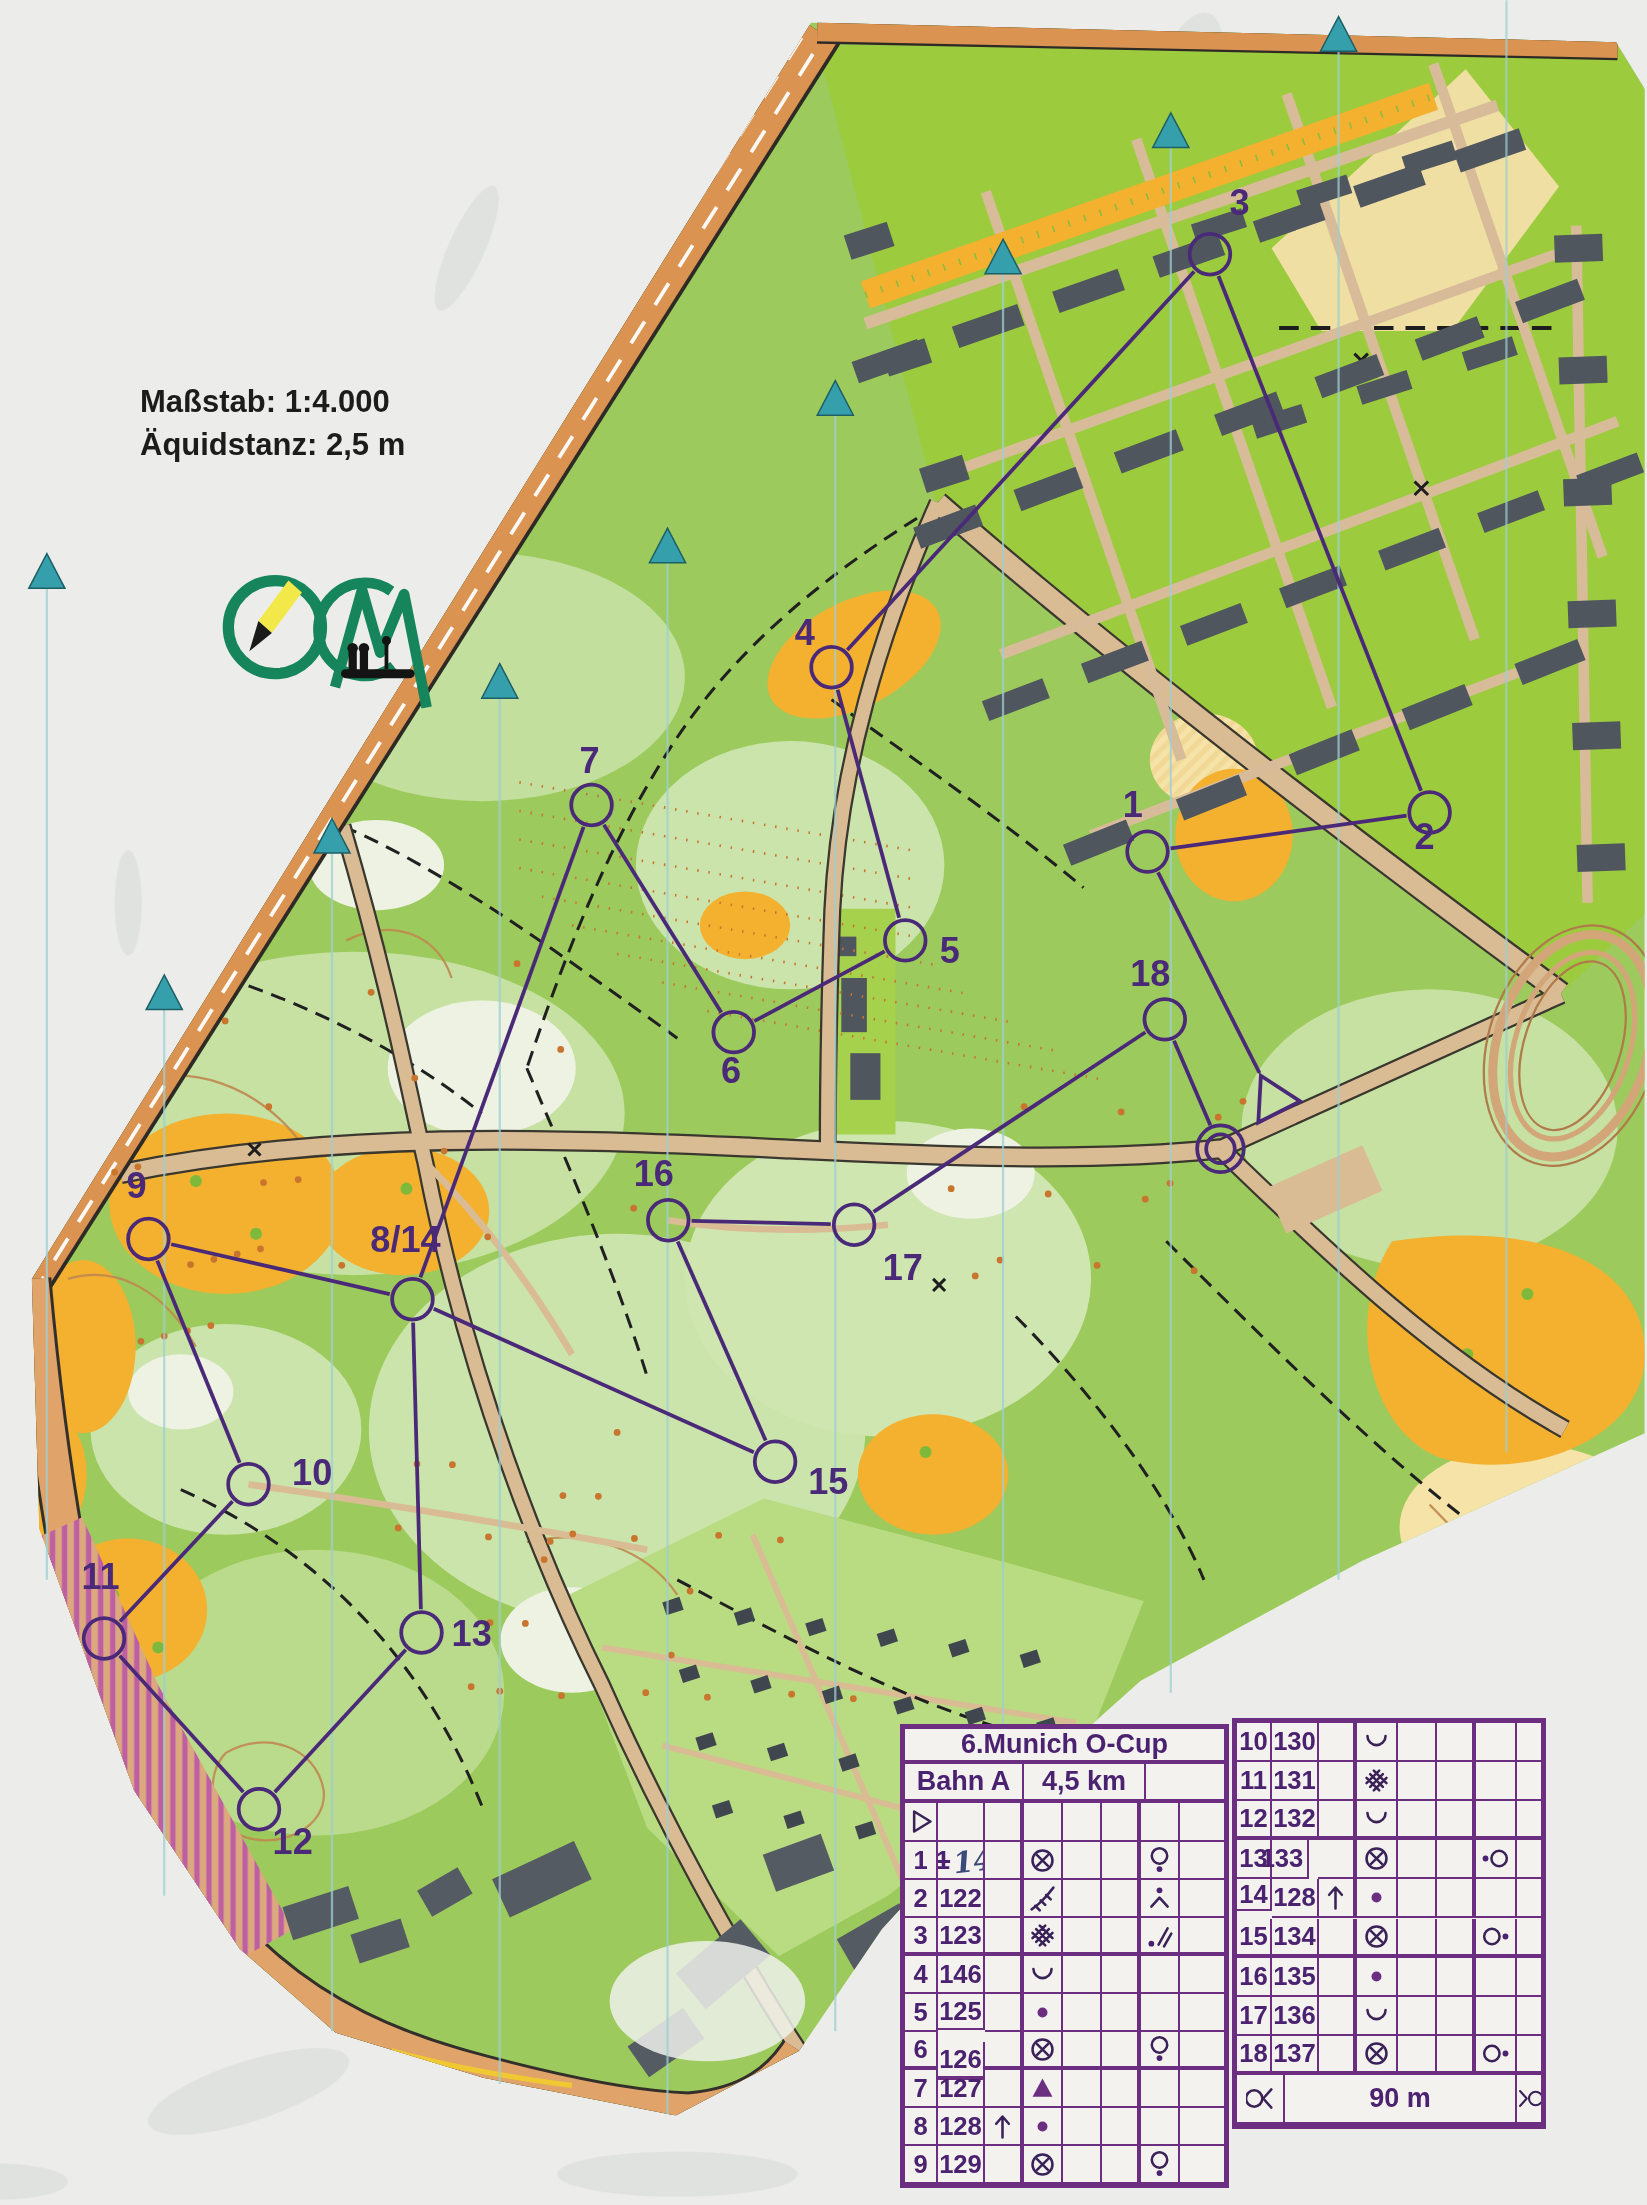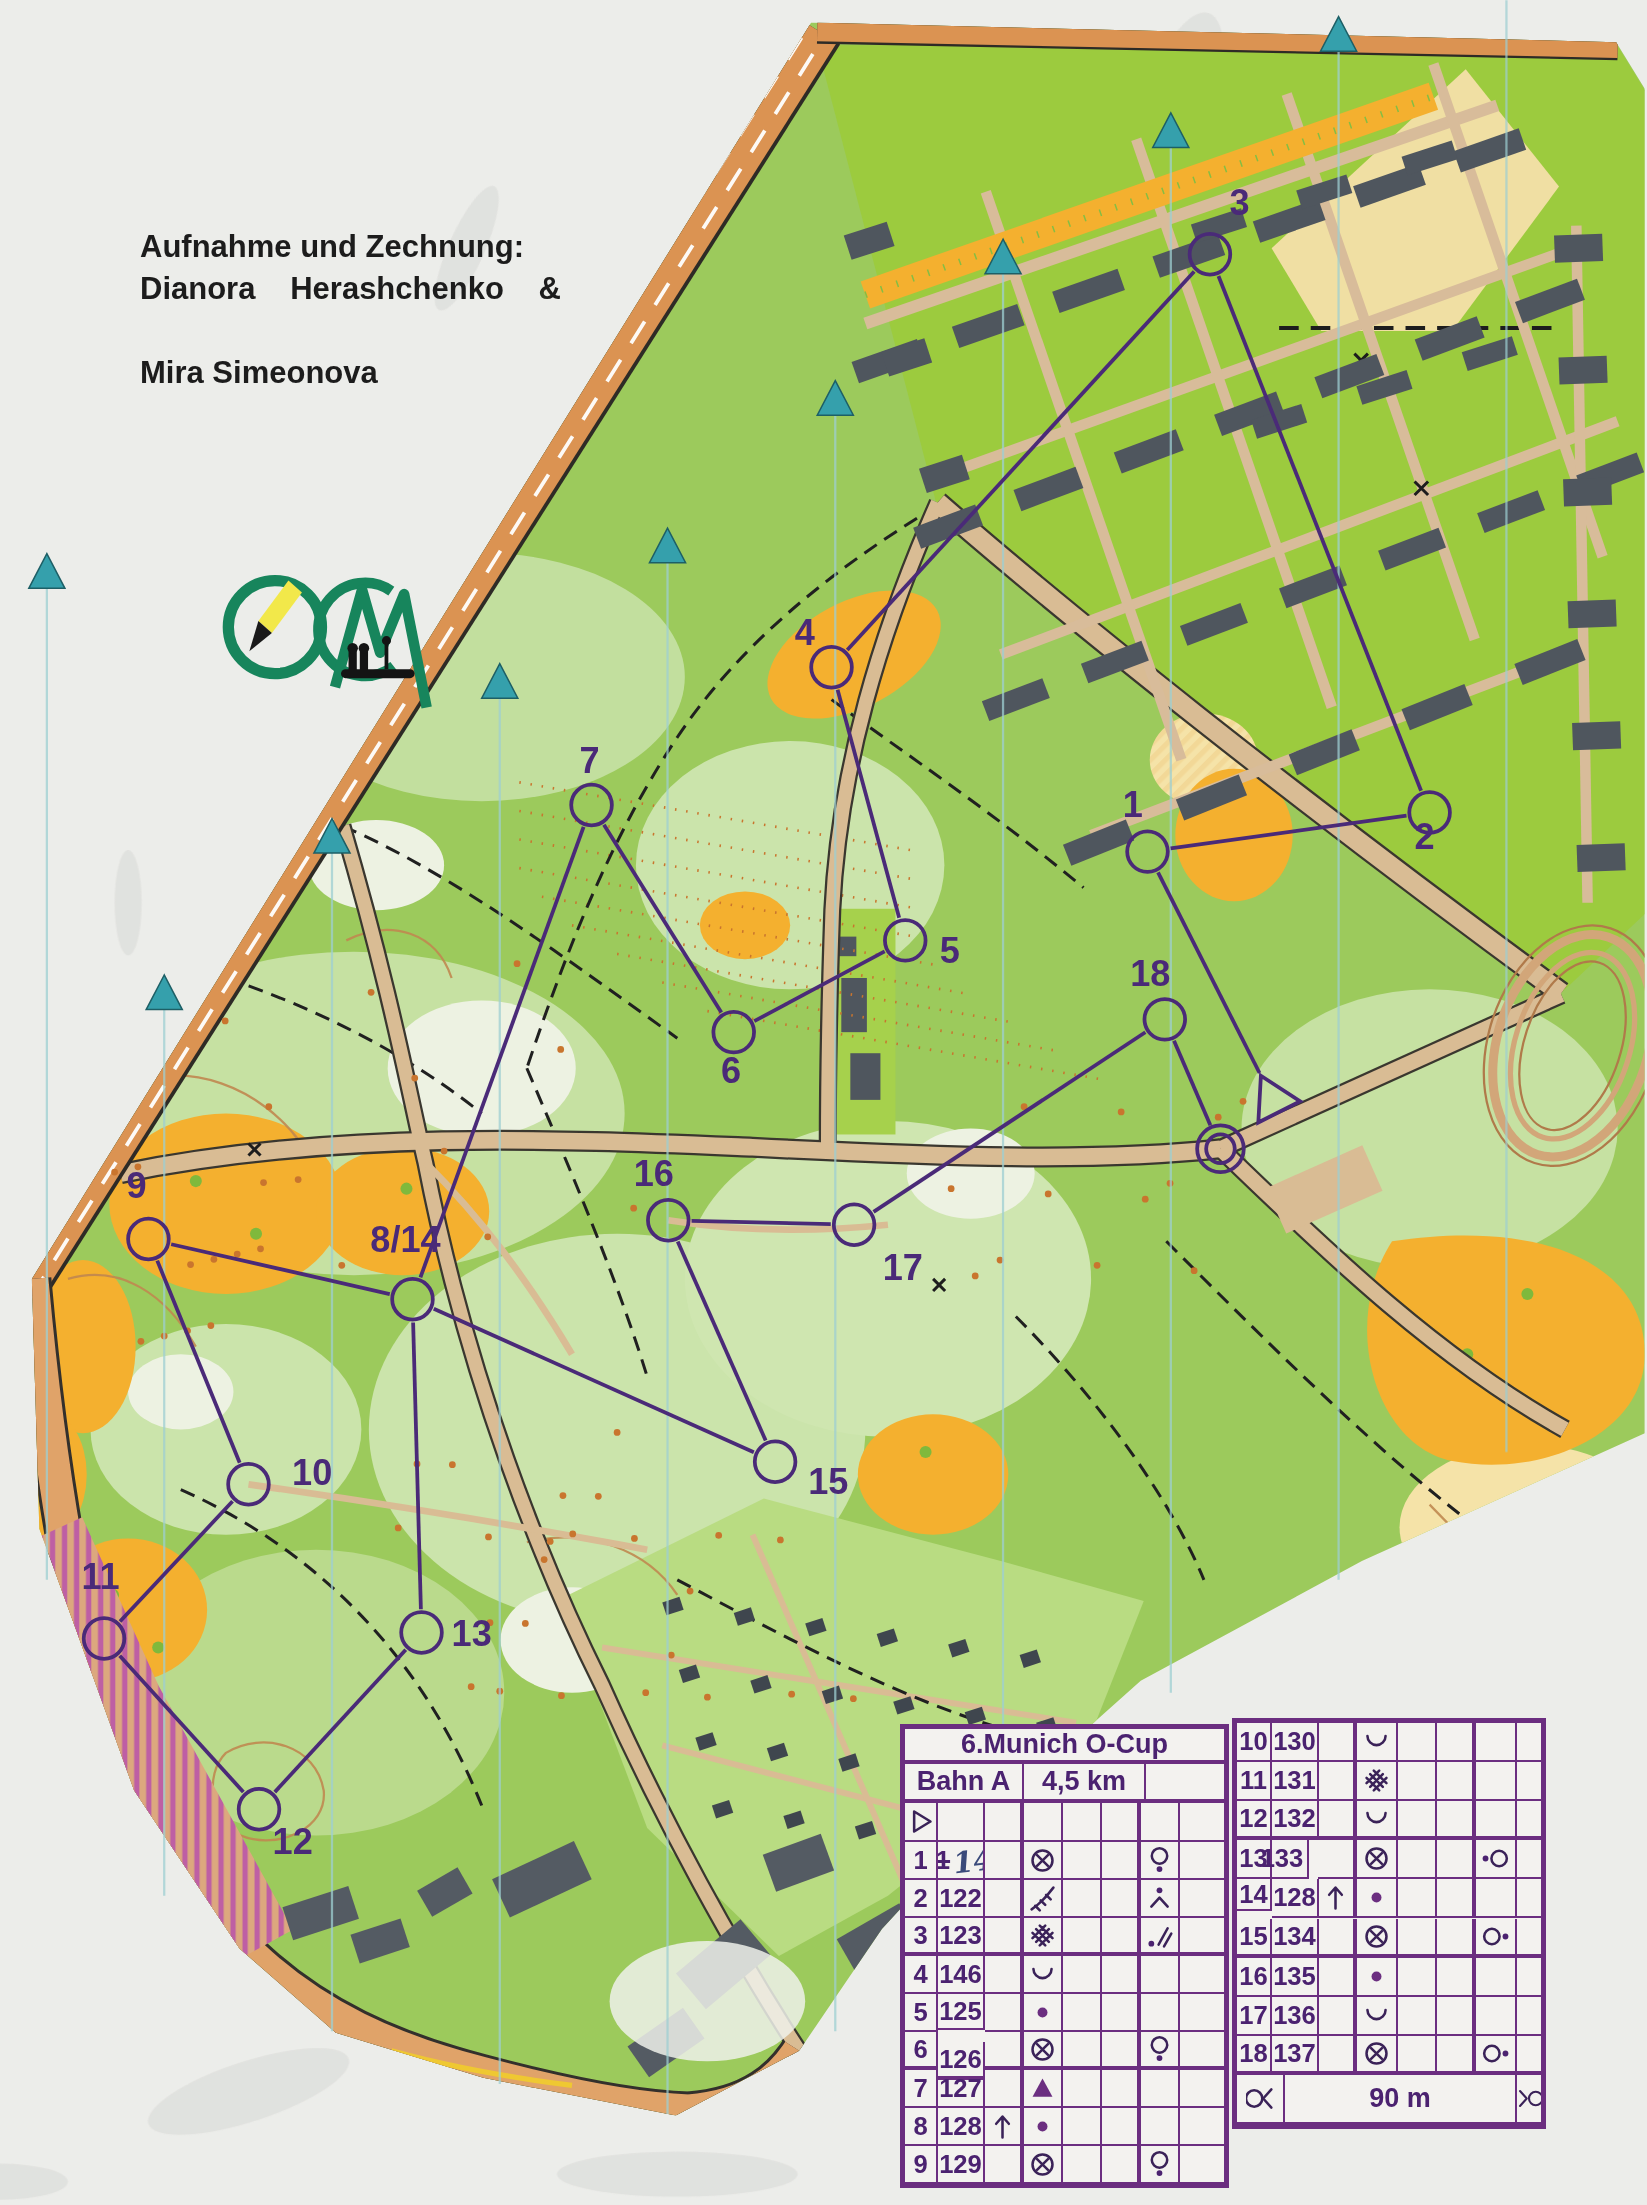--- a/index.html
+++ b/index.html
@@ -452,26 +452,25 @@
         <path d="M664,882 L640,928 L688,928 Z" fill="#35A0AC" stroke="#1d5f66" stroke-width="2"></path>
         <path d="M887,702 L863,748 L911,748 Z" fill="#35A0AC" stroke="#1d5f66" stroke-width="2"></path>
         <path d="M1110,506 L1086,552 L1134,552 Z" fill="#35A0AC" stroke="#1d5f66" stroke-width="2"></path>
         <path d="M1333,318 L1309,364 L1357,364 Z" fill="#35A0AC" stroke="#1d5f66" stroke-width="2"></path>
         <path d="M1556,150 L1532,196 L1580,196 Z" fill="#35A0AC" stroke="#1d5f66" stroke-width="2"></path>
         <path d="M1779,22 L1755,68 L1803,68 Z" fill="#35A0AC" stroke="#1d5f66" stroke-width="2"></path>
       </g>
 </svg>
 
 
-<div id="credits" class="abs">
-  <span>Aufnahme und Zechnung:</span><br>
-  <span class="just">Dianora Herashchenko &amp;</span>
-  <span>Mira Simeonova</span>
+
+<div id="scaleblock" class="abs">
+  <span>Maßstab: 1:4.000</span><br>
+  <span>Äquidstanz: 2,5 m</span>
 </div>
-
 
 <svg id="logo" class="abs" viewBox="0 0 300 205">
   <circle cx="70" cy="88" r="62" stroke="#17855C" stroke-width="15" fill="none"></circle>
   <path d="M225,40 A62,62 0 1,0 228,140" stroke="#17855C" stroke-width="14" fill="none"></path>
   <path d="M150,168 L186,38 L210,122 L242,44 L272,195" stroke="#17855C" stroke-width="14" fill="none" stroke-linejoin="round"></path>
   <path d="M88,26 L106,42 L66,96 L48,80 Z" fill="#F2E84A"></path>
   <path d="M66,96 L48,80 L36,120 Z" fill="#1A1A1A"></path>
   <g fill="#141414">
     <rect x="168" y="118" width="11" height="30"></rect>
         <rect x="183" y="118" width="11" height="30"></rect>

